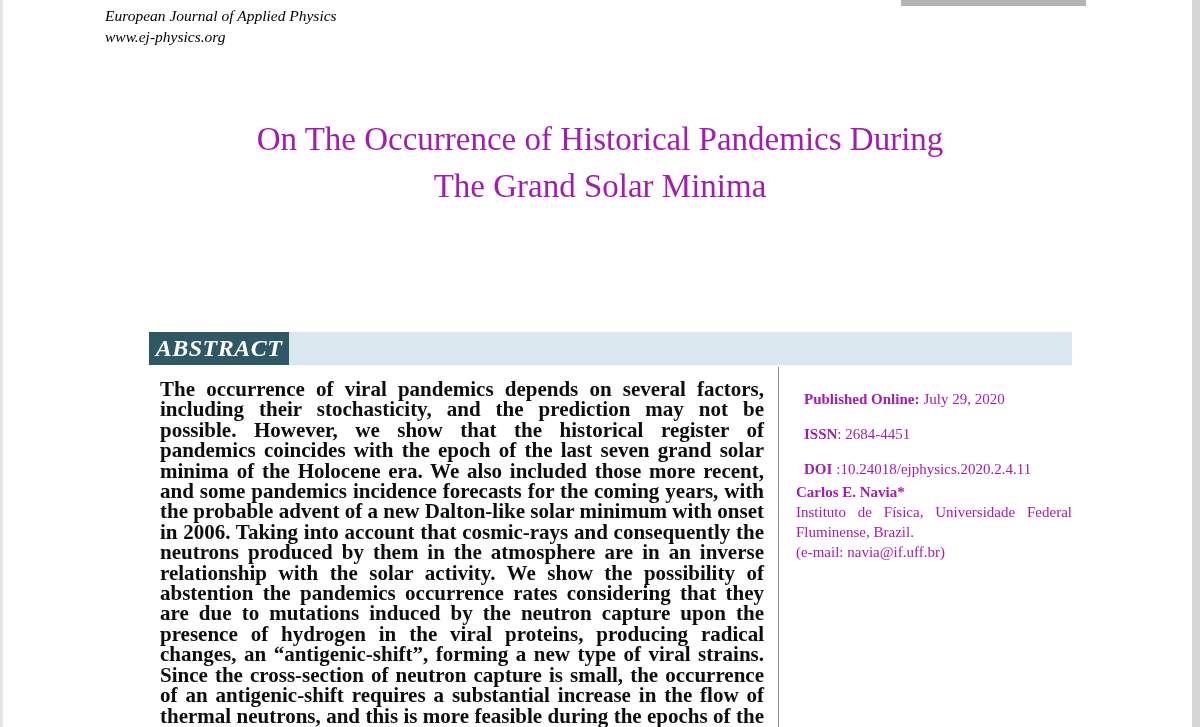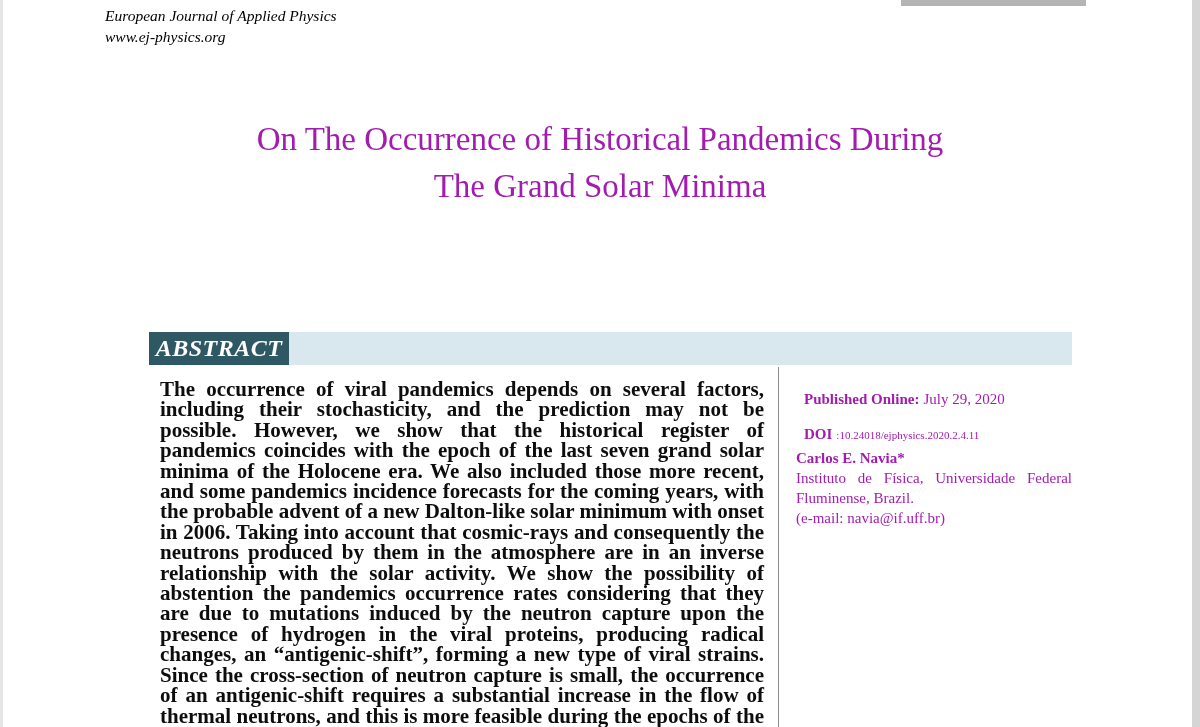--- a/index.html
+++ b/index.html
@@ -37,21 +37,21 @@
   .abstract-text{position:absolute;left:160px;top:379px;width:604px;
     font-weight:bold;font-size:21px;line-height:20.4px;text-align:justify;color:#0d0d0d;}
 
   .divider{position:absolute;left:778px;top:367px;width:1px;height:360px;background:var(--divider);}
 
   .meta{position:absolute;left:798px;top:389px;width:268px;font-size:15px;line-height:20px;color:#a21caf;margin-left:6px;}
   .meta-line{margin-bottom:15px;}
   .meta-line.doi{margin-bottom:3px;}
   .b{font-weight:bold;}
   .val{margin-left:4px;}
-  .doi-val{font-size:11px;}
+  .doi-val{font-size:15px;}
   .author-block{margin-left:-8px;}
   .affil-l1{text-align:justify;text-align-last:justify;}
 </style>
 </head>
 <body>
 
 <div class="page">
 
   <div class="edge-left"></div>
   <div class="scrollbar"></div>
@@ -74,20 +74,23 @@
   </div>
 
   <div class="abstract-text">The occurrence of viral pandemics depends on several factors, including their stochasticity, and the prediction may not be possible. However, we show that the historical register of pandemics coincides with the epoch of the last seven grand solar minima of the Holocene era. We also included those more recent, and some pandemics incidence forecasts for the coming years, with the probable advent of a new Dalton-like solar minimum with onset in 2006. Taking into account that cosmic-rays and consequently the neutrons produced by them in the atmosphere are in an inverse relationship with the solar activity. We show the possibility of abstention the pandemics occurrence rates considering that they are due to mutations induced by the neutron capture upon the presence of hydrogen in the viral proteins, producing radical changes, an “antigenic-shift”, forming a new type of viral strains. Since the cross-section of neutron capture is small, the occurrence of an antigenic-shift requires a substantial increase in the flow of thermal neutrons, and this is more feasible during the epochs of the grand solar minima when the galactic cosmic-rays fluence is highest. On the other hand, the rate of occurrence of the most common viral outbreaks (epidemics) suggests a link with the scattering of neutrons and other secondary</div>
 
   <div class="divider"></div>
 
   <div class="meta">
     <div class="meta-line">
       <span class="b">Published Online:</span><span class="val">July 29, 2020</span>
     </div>
+    <div class="meta-line">
+      <span class="b">ISSN</span><span>: 2684-4451</span>
+    </div>
     <div class="meta-line doi">
       <span class="b">DOI</span><span class="val doi-val">:10.24018/ejphysics.2020.2.4.11</span>
     </div>
     <div class="author-block">
       <div class="b">Carlos E. Navia*</div>
       <div class="affil-l1">Instituto de Física, Universidade Federal</div>
       <div>Fluminense, Brazil.</div>
       <div>(e-mail: navia@if.uff.br)</div>
     </div>
   </div>

